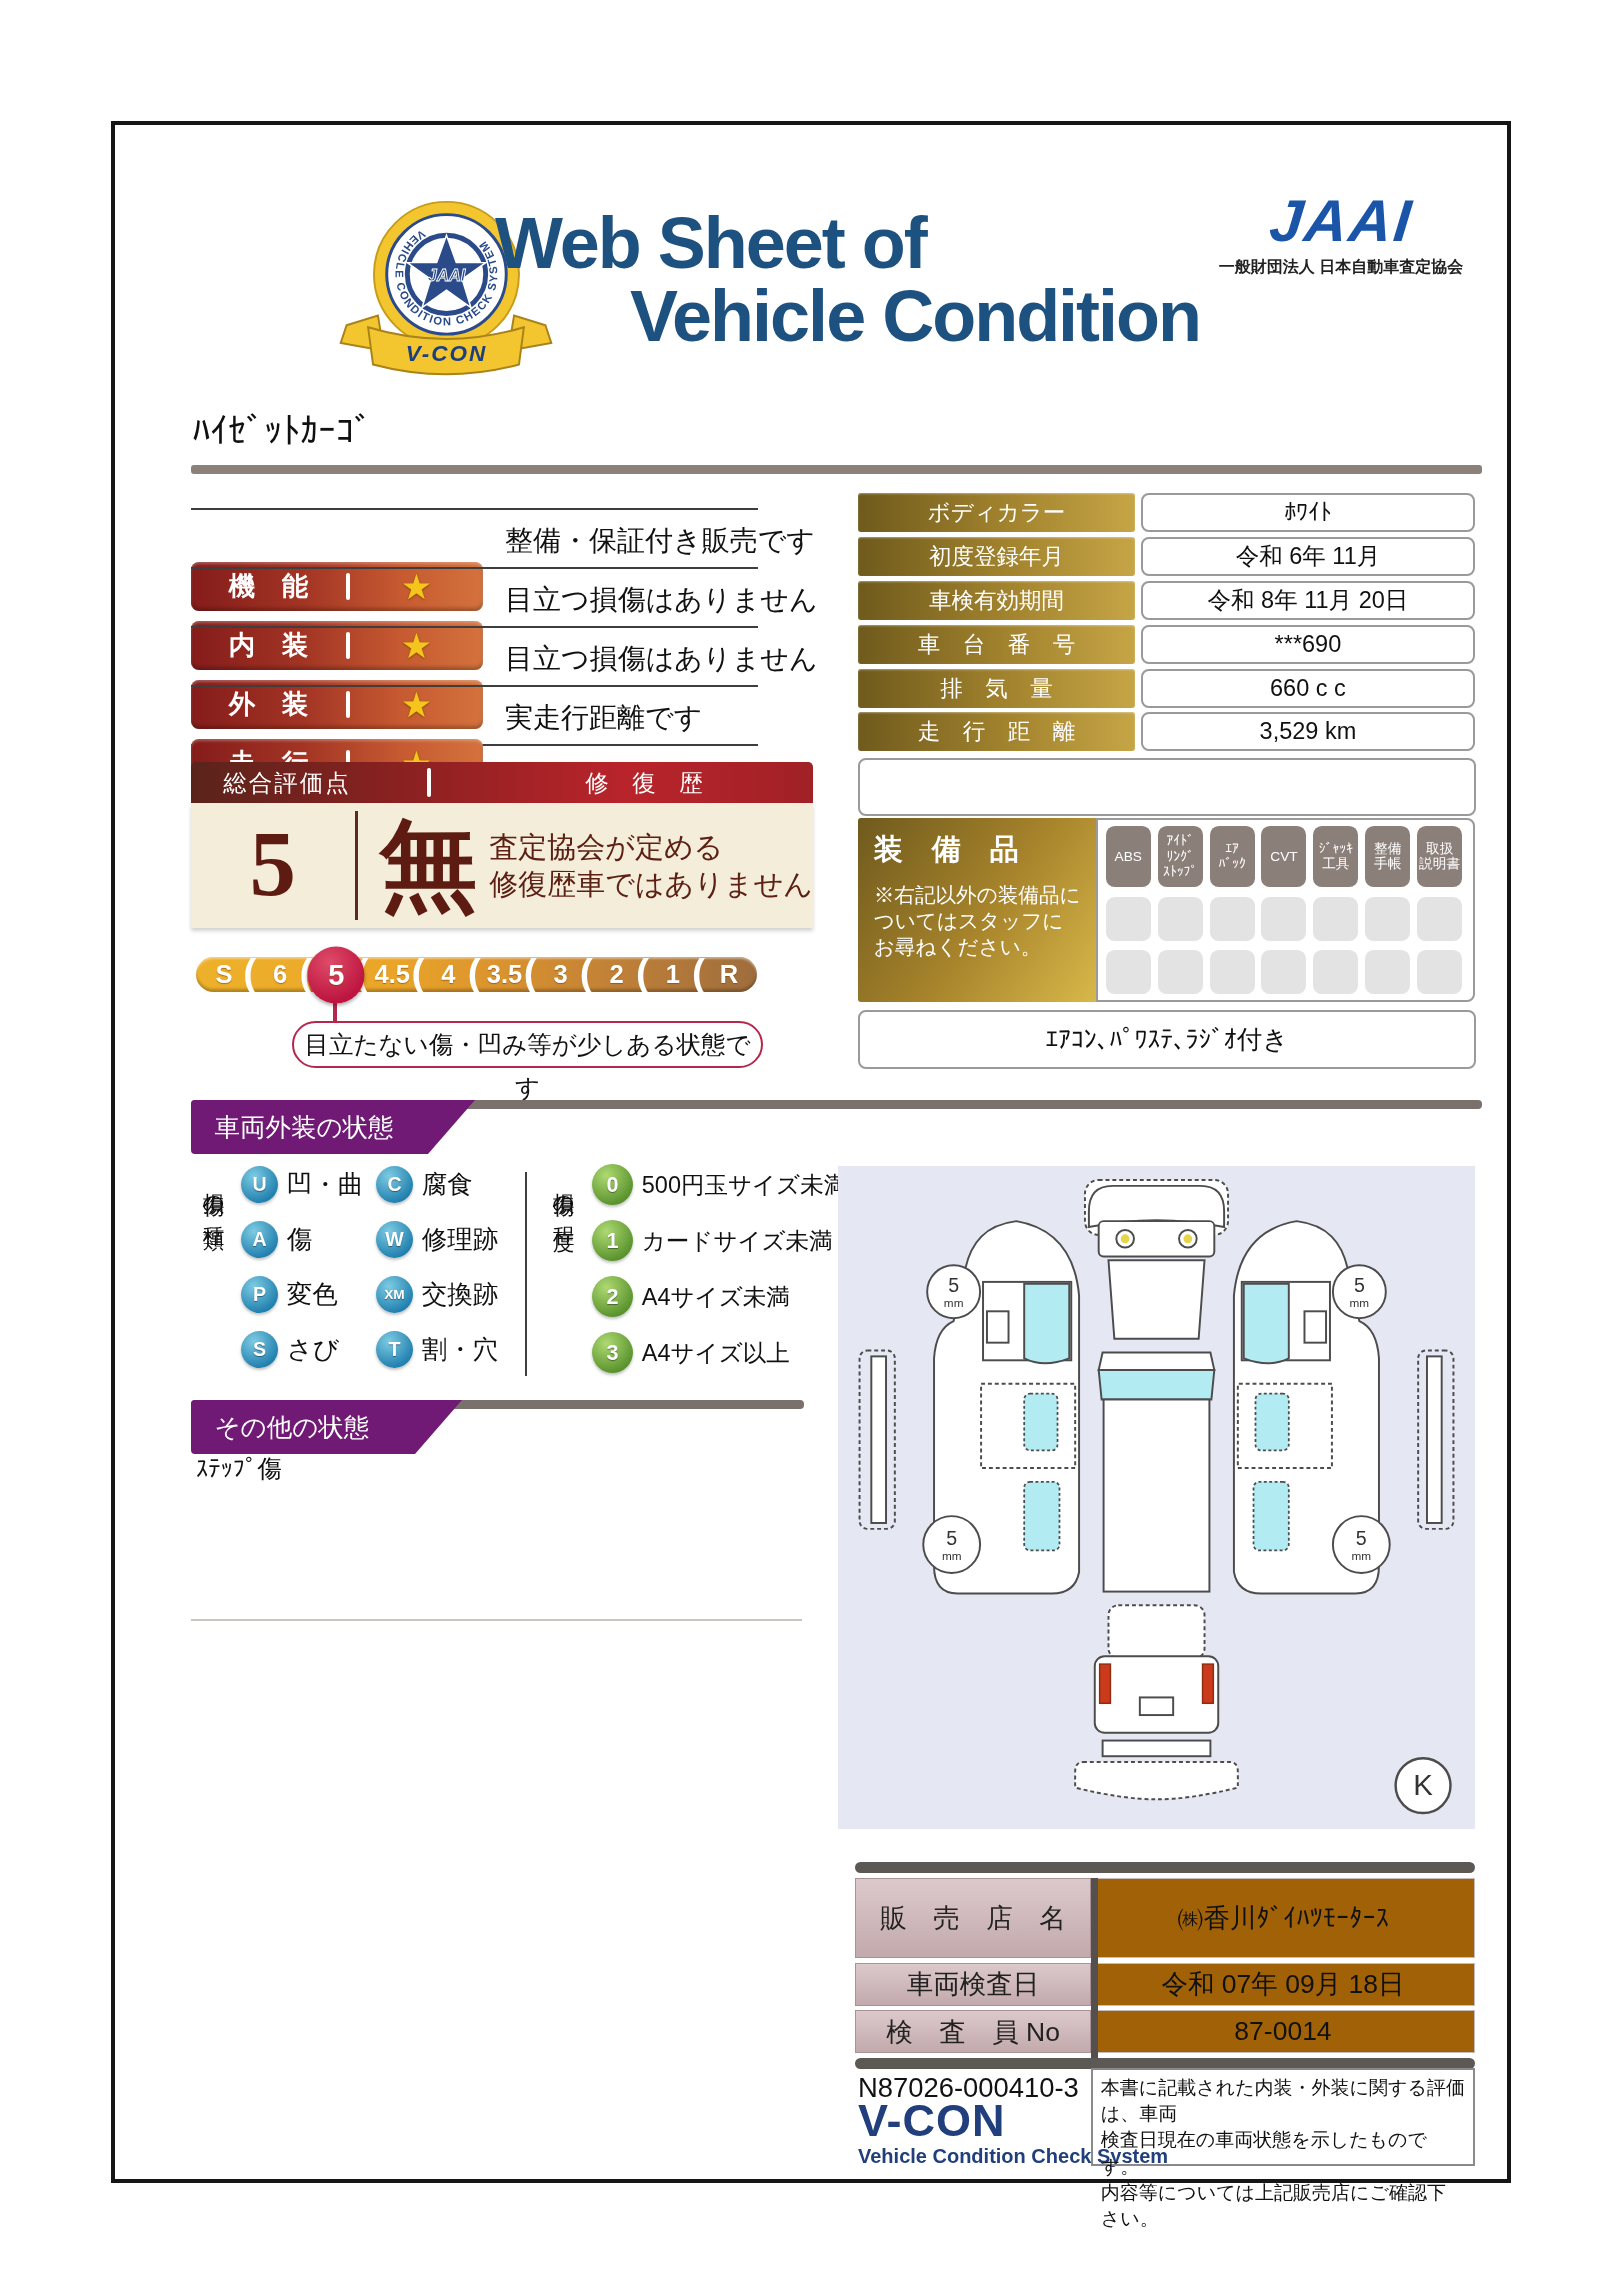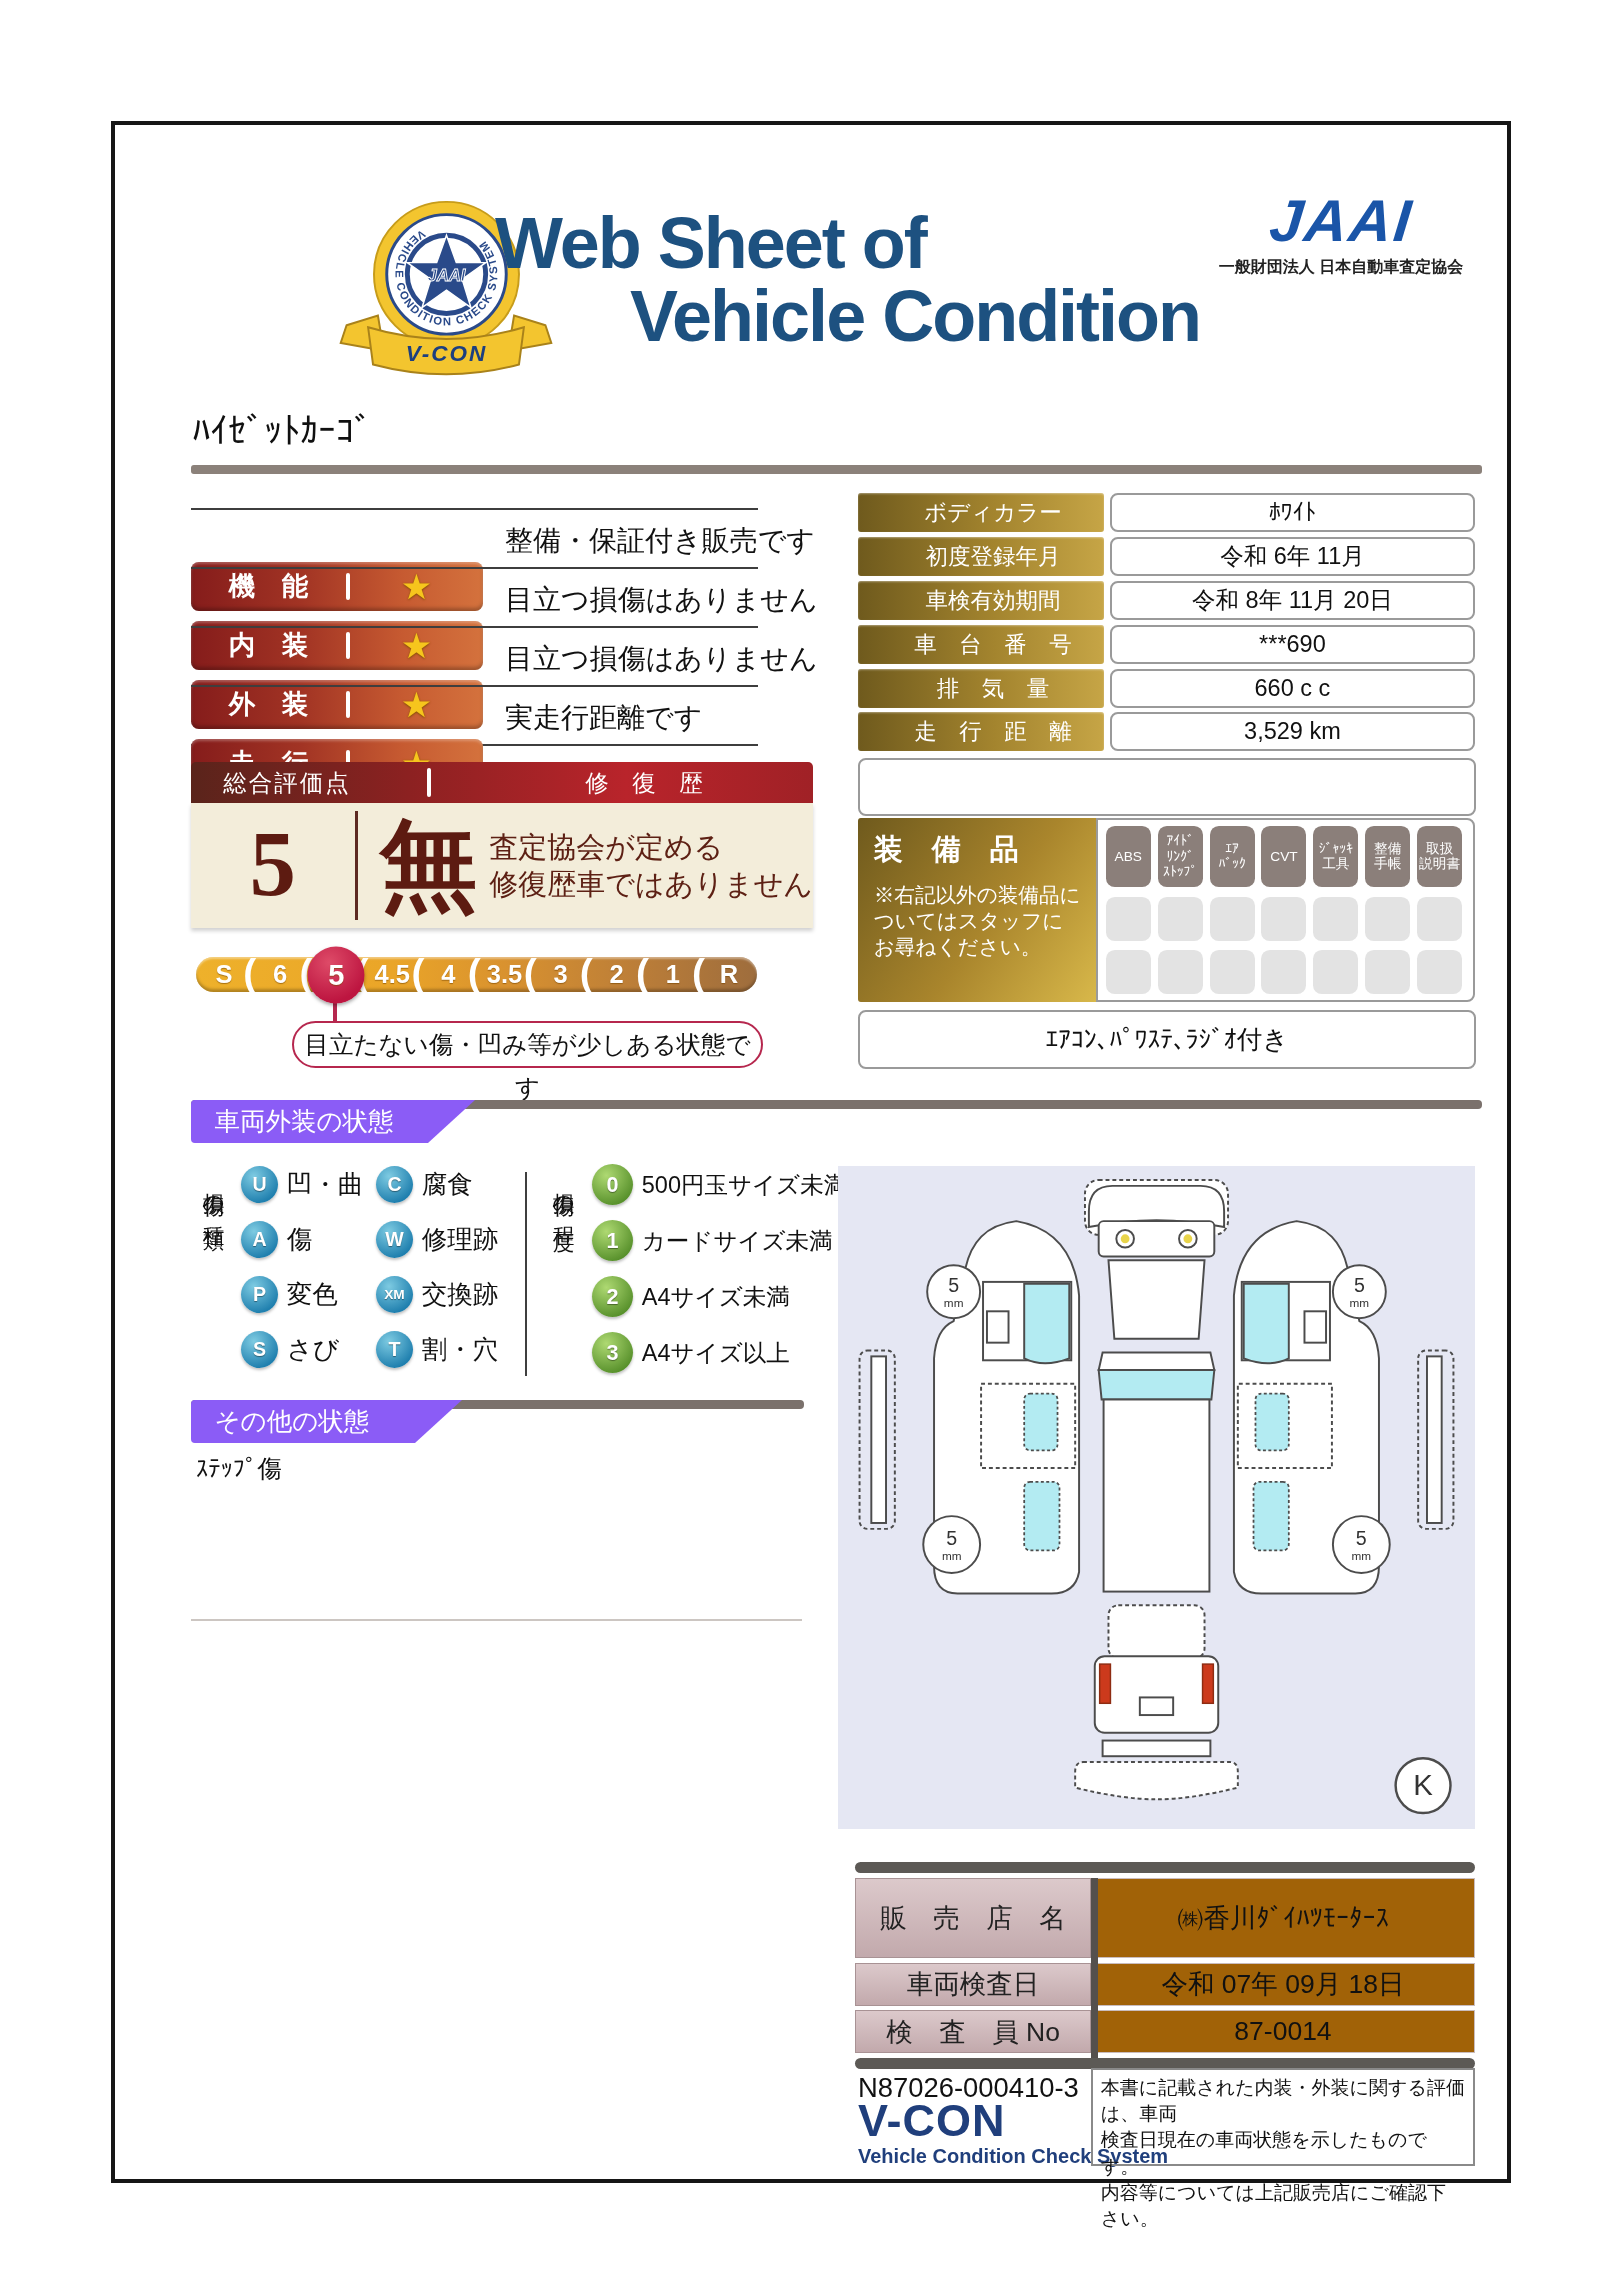--- a/index.html
+++ b/index.html
@@ -53,22 +53,22 @@
   .sel-circle{position:absolute;left:50%;top:50%;transform:translate(-50%,-50%);width:57px;height:57px;border-radius:50%;
     background:radial-gradient(circle at 38% 28%,#de4b68,#bd1540 72%);box-shadow:0 2px 3.9px rgba(0,0,0,.35);
     display:flex;align-items:center;justify-content:center;color:#fff;font-size:29px;font-weight:bold;z-index:2;}
   .callout-stem{left:333px;top:994px;width:3.9px;height:29px;background:#b6274e;}
   .callout{left:292px;top:1021px;width:467px;height:43px;background:#fff;border:2.9px solid #b6274e;border-radius:24.5px;
     text-align:center;line-height:43px;font-size:24.5px;color:#111;}
 
   
   .info-table{left:858px;top:493px;width:617px;}
   .info-row{display:flex;height:39px;margin-bottom:4.9px;}
-  .info-label{width:222px;border-radius:2.9px;color:#fff;font-size:22.5px;display:flex;align-items:center;justify-content:center;
-    background:linear-gradient(90deg,#6f5a1d,#a3842e 55%,#c6a546);box-shadow:inset 0 1px 2px rgba(255,255,255,.4);padding-left:24px;}
+  .info-label{width:277px;border-radius:2.9px;color:#fff;font-size:22.5px;display:flex;align-items:center;justify-content:center;
+    background:linear-gradient(90deg,#6f5a1d,#a3842e 55%,#c6a546);box-shadow:inset 0 1px 2px rgba(255,255,255,.4);}
   .info-value{flex:1;margin-left:5.9px;background:#fff;border:2px solid #9a9a9a;border-radius:7.8px;
     display:flex;align-items:center;justify-content:center;font-size:23.5px;color:#111;}
   .info-empty{left:858px;top:758px;width:614px;height:54px;border:2px solid #9a9a9a;border-radius:7.8px;background:#fff;}
 
   
   .equip{left:858px;top:818px;width:617px;height:184px;display:flex;}
   .equip-gold{width:238px;color:#fff;padding:11.8px 0 0 15.7px;box-sizing:border-box;border-radius:2.9px 0 0 2.9px;
     background:linear-gradient(125deg,#6f5a1d,#a9852c 55%,#d8b84a);}
   .equip-title{font-size:29px;font-weight:bold;margin-bottom:11.8px;}
   .equip-note{font-size:20.6px;line-height:1.28;white-space:pre-line;}
@@ -78,21 +78,21 @@
   .equip-badge{width:45px;height:61px;background:#8b7f7a;border-radius:8.8px;color:#fff;font-size:13.7px;line-height:1.15;
     display:flex;align-items:center;justify-content:center;text-align:center;white-space:pre-line;}
   .equip-empty{width:45px;height:44px;background:#e3e3e3;border-radius:8.8px;}
   .equip-extra{left:858px;top:1010px;width:614px;height:55px;border:2px solid #9a9a9a;border-radius:7.8px;background:#fff;
     display:flex;align-items:center;justify-content:center;font-size:25.5px;color:#111;}
 
   
   .section-bar{height:8.8px;background:#7b716c;border-radius:3.9px;}
   .bar-a{left:191px;top:1100px;width:1291px;}
   .bar-b{left:191px;top:1400px;width:613px;}
-  .section-tab{height:43px;background:#8b5cf6;color:#fff;font-size:25.5px;display:flex;align-items:center;padding-left:23.5px;
+  .section-tab{height:54px;background:#701a75;color:#fff;font-size:25.5px;display:flex;align-items:center;padding-left:23.5px;
     clip-path:polygon(0 0,100% 0,calc(100% - 47px) 100%,0 100%);border-radius:3.9px 0 0 3.9px;box-sizing:border-box;}
   .tab-a{left:191px;top:1100px;width:284px;}
   .tab-b{left:191px;top:1400px;width:271px;}
 
   
   .vtext{writing-mode:vertical-rl;text-orientation:upright;font-size:21.6px;color:#111;letter-spacing:2.9px;}
   .legend-item{position:absolute;display:flex;align-items:center;gap:8.8px;font-size:25.5px;color:#111;white-space:nowrap;}
   .badge-blue{width:37px;height:37px;border-radius:50%;flex:0 0 37px;
     background:radial-gradient(circle at 35% 28%,#7ecbe2,#1f7fae 75%);
     color:#fff;font-weight:bold;font-size:19.6px;display:flex;align-items:center;justify-content:center;

